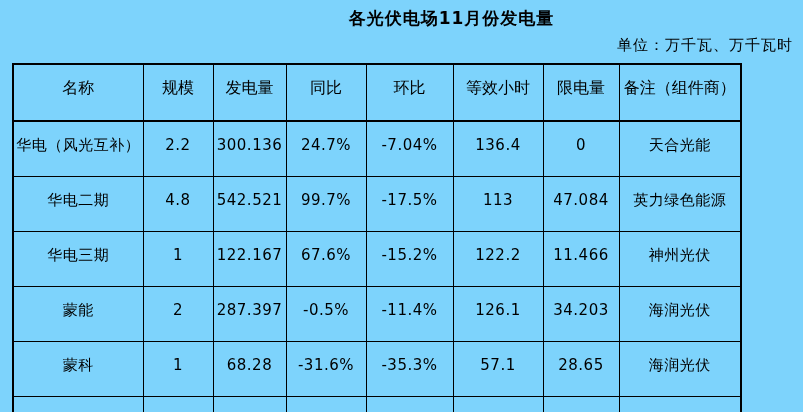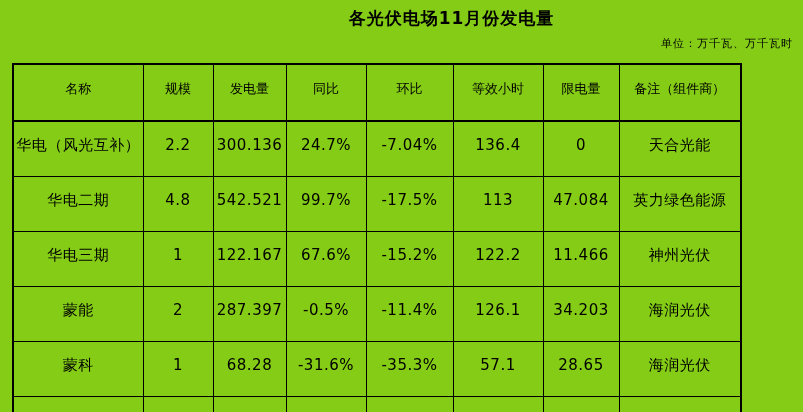--- a/index.html
+++ b/index.html
@@ -4,41 +4,41 @@
 <style>
   html, body {
     margin: 0;
     padding: 0;
     background: #ffffff;
   }
   .page {
     position: relative;
     width: 803px;
     height: 412px;
-    background: #84cc16;
+    background: #7dd3fc;
     color: #000000;
     font-family: "DejaVu Sans", sans-serif;
     overflow: hidden;
   }
   .title {
     position: absolute;
     top: 7px;
     left: 100px;
     right: 0;
     text-align: center;
     font-size: 17px;
     font-weight: bold;
     letter-spacing: 1px;
     white-space: nowrap;
   }
   .unit-note {
     position: absolute;
     top: 36px;
     right: 10px;
-    font-size: 11px;
+    font-size: 15px;
     letter-spacing: 1px;
     white-space: nowrap;
   }
   table.gen-table {
     position: absolute;
     top: 63px;
     left: 12px;
     width: 728px;
     border-collapse: collapse;
     table-layout: fixed;
@@ -51,21 +51,21 @@
     text-align: center;
     vertical-align: middle;
     font-weight: normal;
     padding: 0 2px 8px 2px;
     overflow: hidden;
     white-space: nowrap;
   }
   table.gen-table thead th {
     height: 47px;
     border-bottom: 2px solid #000000;
-    font-size: 13px;
+    font-size: 16px;
   }
   table.gen-table tbody td {
     height: 46px;
     font-size: 15px;
     letter-spacing: 0.5px;
   }
 </style>
 </head>
 <body>
 

